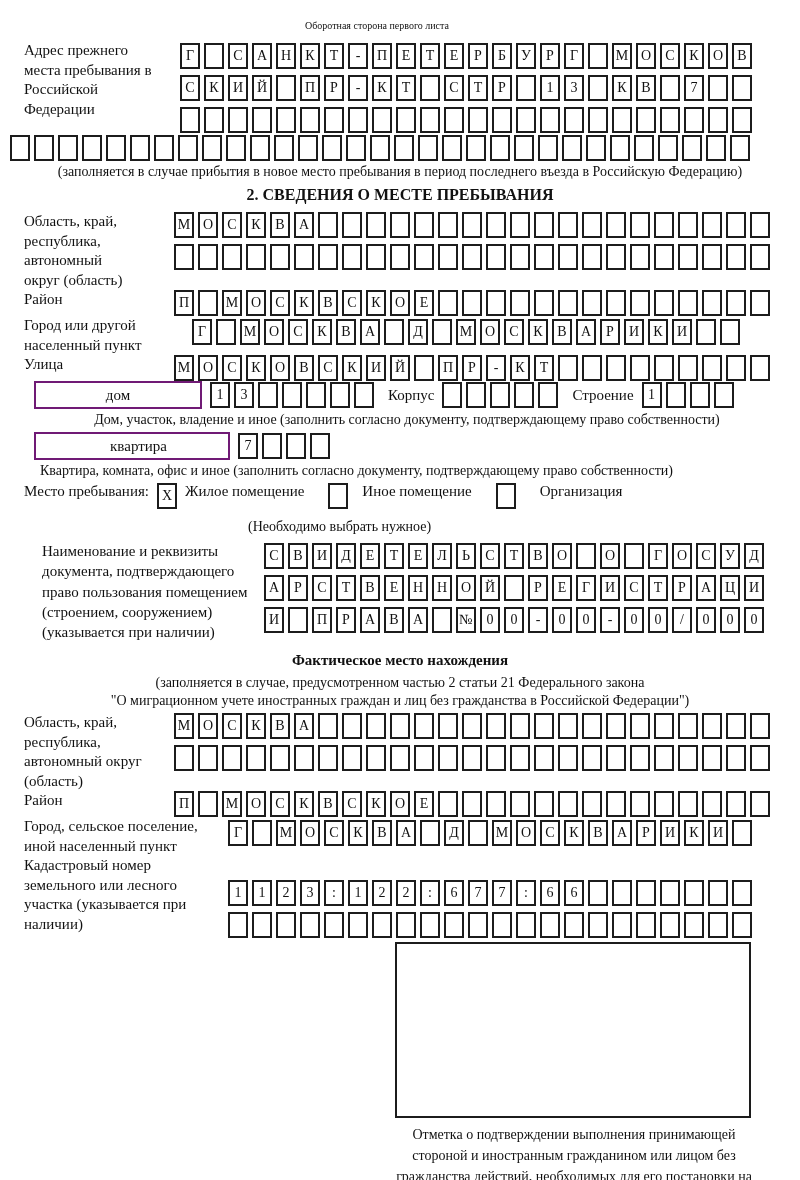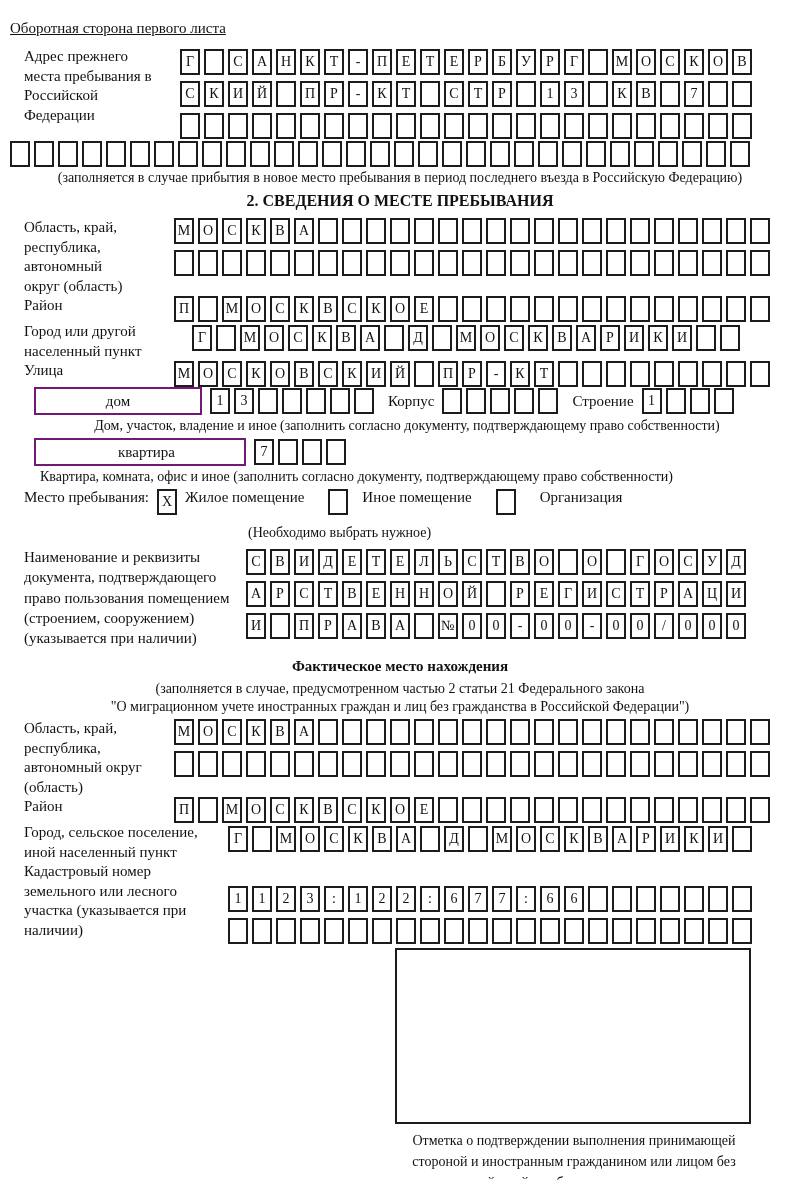--- a/index.html
+++ b/index.html
@@ -2,21 +2,21 @@
 <html lang="ru"><head>
 <meta charset="utf-8">
 <style>
   html,body{margin:0;padding:0;background:#fff;}
   body{
     width:800px;height:1180px;overflow:hidden;
     font-family:"Liberation Serif","DejaVu Serif",serif;
     color:#111;
   }
   .page{padding:6px 10px 0 10px;position:relative;}
-  .hdr{ text-align:left; font-size:15px; margin:14px 46px 10px 0;text-decoration:underline;}
+  .hdr{ text-align:center; font-size:10px; margin:14px 46px 10px 0;}
 
   
   .cells{display:flex;gap:4px;}
   .cell{
     flex:none;width:20px;height:26px;box-sizing:border-box;
     border:2px solid #1c1c1c;background:#fff;
     display:flex;align-items:center;justify-content:center;
     font-size:14px;line-height:1;
   }
   .cells-col{display:flex;flex-direction:column;gap:6px;}
@@ -33,21 +33,21 @@
     flex:none;box-sizing:border-box;border:2px solid #701a75;height:28px;
     display:flex;align-items:center;justify-content:center;font-size:15px;
   }
   .inline-lbl{font-size:15px;line-height:28px;flex:none;}
   .gap8{width:8px;flex:none;} .gap14{width:14px;flex:none;} .gap24{width:24px;flex:none;}
 
   .stay-row{display:flex;align-items:flex-start;margin:4px 0 10px 14px;font-size:15px;}
   .stay-note{font-size:14px;margin:0 0 6px 238px;}
 
   .doc-row{display:flex;align-items:flex-start;margin:2px 0 2px 0;}
-  .doc-label{flex:none;width:222px;margin-left:14px;font-size:15px;line-height:1.35;}
+  .doc-label{flex:none;width:222px;margin-left:32px;font-size:15px;line-height:1.35;}
 
   .stamp-box{
     box-sizing:border-box;border:2px solid #1c1c1c;background:#fff;
     width:356px;height:176px;margin:4px 0 6px 385px;
   }
   .stamp-cap{width:372px;margin-left:378px;text-align:center;font-size:14px;line-height:1.5;}
 </style>
 </head>
 <body>
 
@@ -364,21 +364,21 @@
     <div class="cells">
         <span class="cell">1</span>
         <span class="cell"></span>
         <span class="cell"></span>
         <span class="cell"></span>
       </div>
   </div>
   <div class="note" style="text-align:center;margin-left:14px;">Дом, участок, владение и иное (заполнить согласно документу, подтверждающему право собственности)</div>
 
   <div class="frow" style="margin-left:24px;align-items:center;">
-    <div class="widebox" style="width:212px;padding-left:13px;">квартира</div>
+    <div class="widebox" style="width:196px;padding-left:13px;">квартира</div>
     <span class="gap8"></span>
     <div class="cells">
         <span class="cell">7</span>
         <span class="cell"></span>
         <span class="cell"></span>
         <span class="cell"></span>
       </div>
   </div>
   <div class="note" style="text-align:left;margin-left:30px;">Квартира, комната, офис и иное (заполнить согласно документу, подтверждающему право собственности)</div>
 

